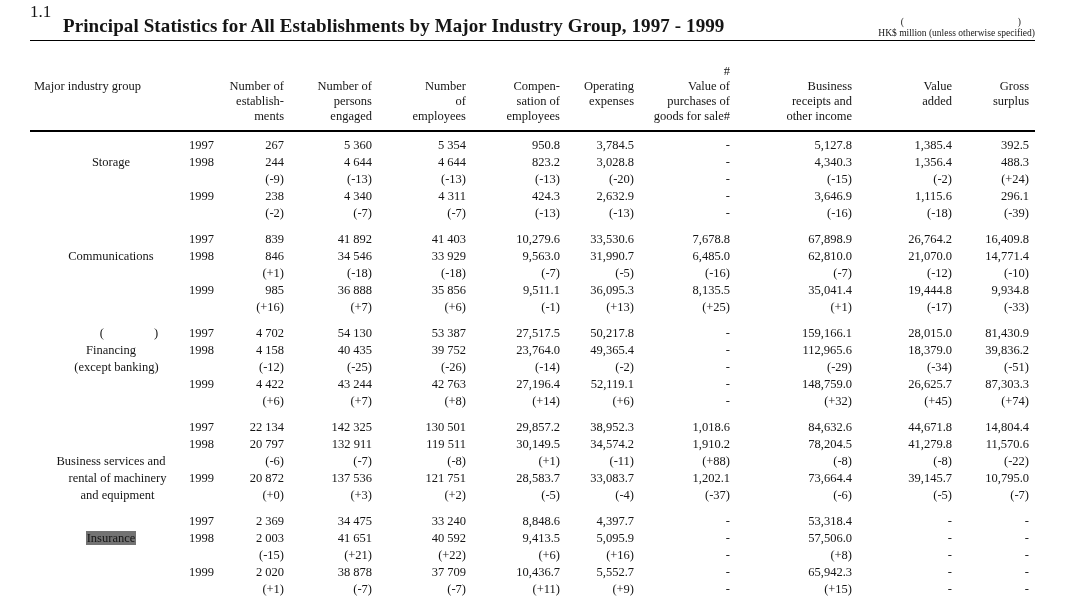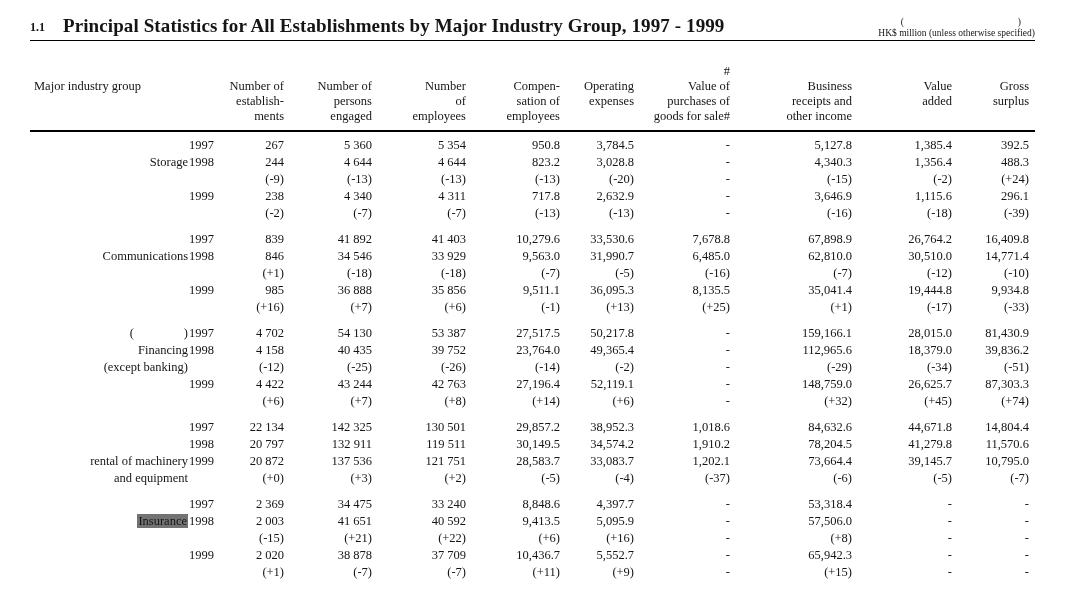--- a/index.html
+++ b/index.html
@@ -6,38 +6,38 @@
   body{
     width:1080px;height:605px;overflow:hidden;
     font-family:"Liberation Serif","DejaVu Serif",serif;
     color:#151515;
     -webkit-font-smoothing:antialiased;
   }
   .page{position:relative;padding:2px 15px 0 30px;}
 
   
   .doc-header{position:relative;height:38px;width:1005px;border-bottom:1.8px solid #000;}
-  .sec-num{position:absolute;top:0;left:0;font-weight:bold;font-size:12px;margin-top:18px;}
+  .sec-num{position:absolute;top:0;left:0;font-weight:normal;font-size:17px;}
   .doc-title{position:absolute;bottom:3px;left:33px;font-weight:bold;font-size:19px;letter-spacing:.1px;}
   .unit-note{position:absolute;bottom:1px;right:0;text-align:right;font-size:9.5px;line-height:11px;}
   .unit-note .cjk{white-space:pre;padding-right:14px;}
 
   
   table.stats{border-collapse:collapse;table-layout:fixed;width:1005px;margin-top:23px;font-size:12.5px;}
   th,td{padding:0;margin:0;}
   thead th{
     vertical-align:top;font-weight:normal;text-align:right;
     border-bottom:2px solid #000;height:66px;
   }
   thead th.industry{text-align:left;margin-left:43px;}
   .hdr{padding-top:15px;line-height:15px;padding-right:6px;white-space:pre;}
   th.industry .hdr{padding-left:4px;padding-right:0;}
   th.hash .hdr{padding-top:0;}
   tbody td{height:17px;line-height:17px;text-align:right;padding-right:6px;white-space:pre;overflow:visible;}
-  tbody td.lbl{text-align:right;padding-right:0;padding-left:4px;}
+  tbody td.lbl{text-align:center;padding-right:0;padding-left:4px;}
   tbody td.lbl span{white-space:pre;}
   tbody tr.spacer td{height:9px;line-height:9px;border:0;}
   tbody tr.spacer-first td{height:5px;line-height:5px;border:0;}
   .hl{background:#737373;padding:0 1px;}
 </style>
 </head>
 <body>
 
 <div class="page">
   <div class="doc-header">
@@ -142,21 +142,21 @@
           <td>(-15)</td>
           <td>(-2)</td>
           <td>(+24)</td>
         </tr>
         <tr>
           <td class="lbl"></td>
           <td class="yr">1999</td>
           <td>238</td>
           <td>4 340</td>
           <td>4 311</td>
-          <td>717.8</td>
+          <td>424.3</td>
           <td>2,632.9</td>
           <td>-</td>
           <td>3,646.9</td>
           <td>1,115.6</td>
           <td>296.1</td>
         </tr>
         <tr>
           <td class="lbl"></td>
           <td class="yr"></td>
           <td>(-2)</td>
@@ -190,21 +190,21 @@
         <tr>
           <td class="lbl"><span>Communications</span></td>
           <td class="yr">1998</td>
           <td>846</td>
           <td>34 546</td>
           <td>33 929</td>
           <td>9,563.0</td>
           <td>31,990.7</td>
           <td>6,485.0</td>
           <td>62,810.0</td>
-          <td>30,510.0</td>
+          <td>21,070.0</td>
           <td>14,771.4</td>
         </tr>
         <tr>
           <td class="lbl"></td>
           <td class="yr"></td>
           <td>(+1)</td>
           <td>(-18)</td>
           <td>(-18)</td>
           <td>(-7)</td>
           <td>(-5)</td>
@@ -332,20 +332,33 @@
           <td class="yr">1998</td>
           <td>20 797</td>
           <td>132 911</td>
           <td>119 511</td>
           <td>30,149.5</td>
           <td>34,574.2</td>
           <td>1,910.2</td>
           <td>78,204.5</td>
           <td>41,279.8</td>
           <td>11,570.6</td>
+        </tr>
+        <tr>
+          <td class="lbl"><span>Business services and</span></td>
+          <td class="yr"></td>
+          <td>(-6)</td>
+          <td>(-7)</td>
+          <td>(-8)</td>
+          <td>(+1)</td>
+          <td>(-11)</td>
+          <td>(+88)</td>
+          <td>(-8)</td>
+          <td>(-8)</td>
+          <td>(-22)</td>
         </tr>
         <tr>
           <td class="lbl"><span style="padding-left: 13px;">rental of machinery</span></td>
           <td class="yr">1999</td>
           <td>20 872</td>
           <td>137 536</td>
           <td>121 751</td>
           <td>28,583.7</td>
           <td>33,083.7</td>
           <td>1,202.1</td>

